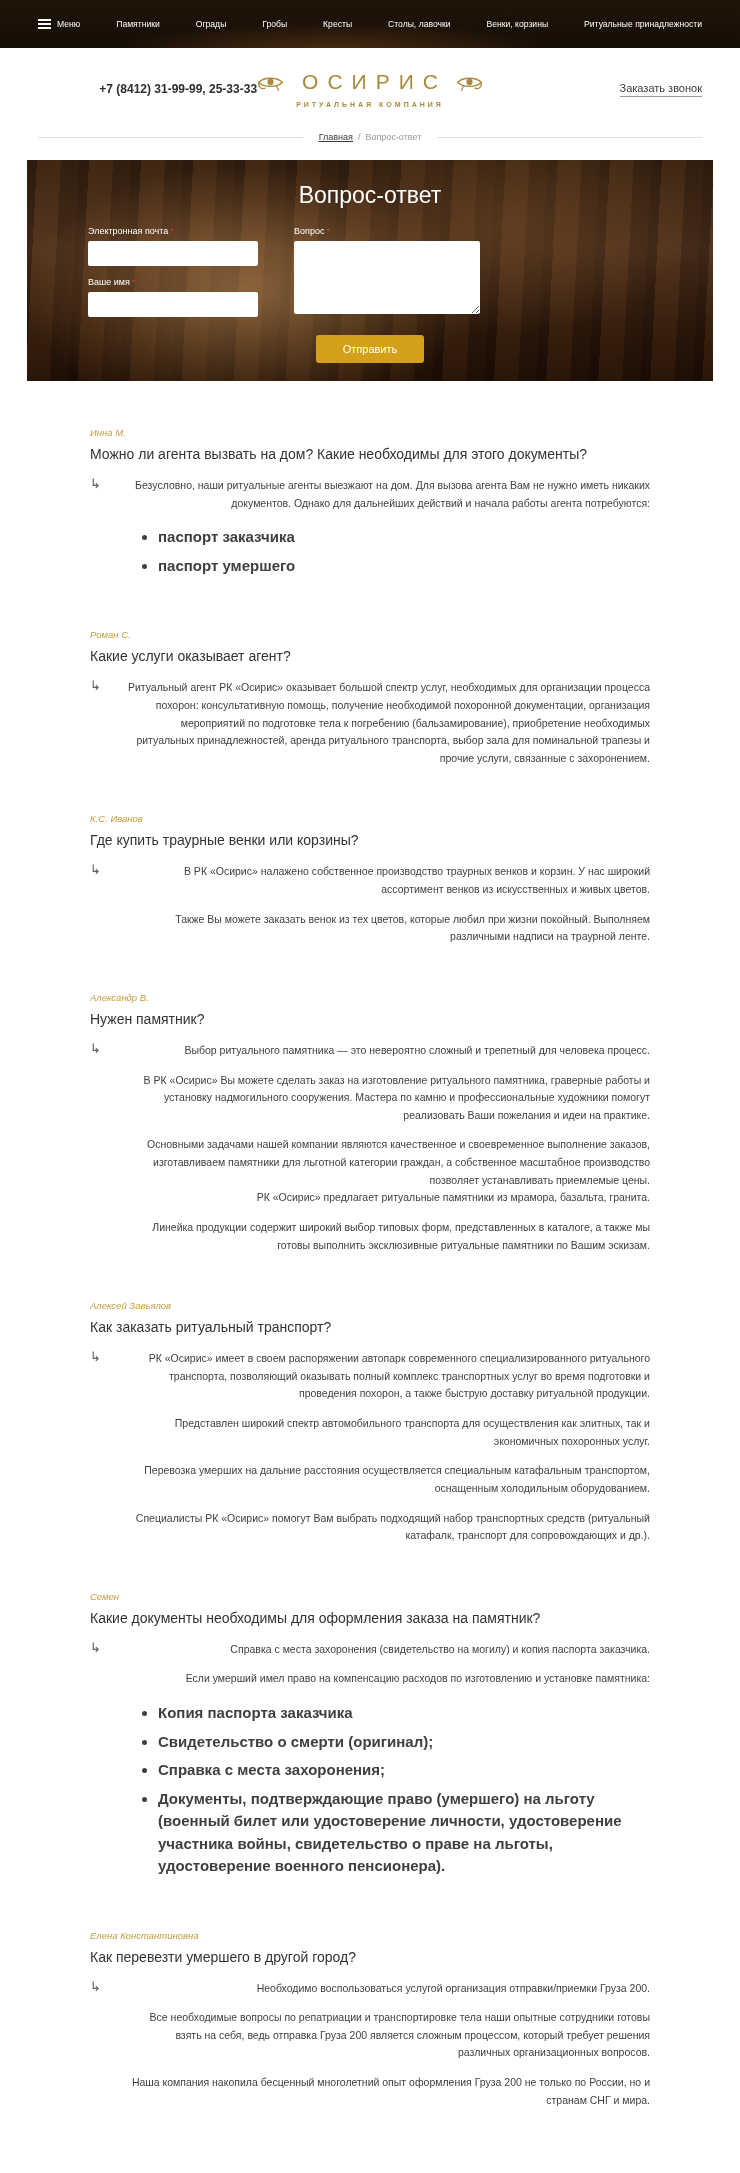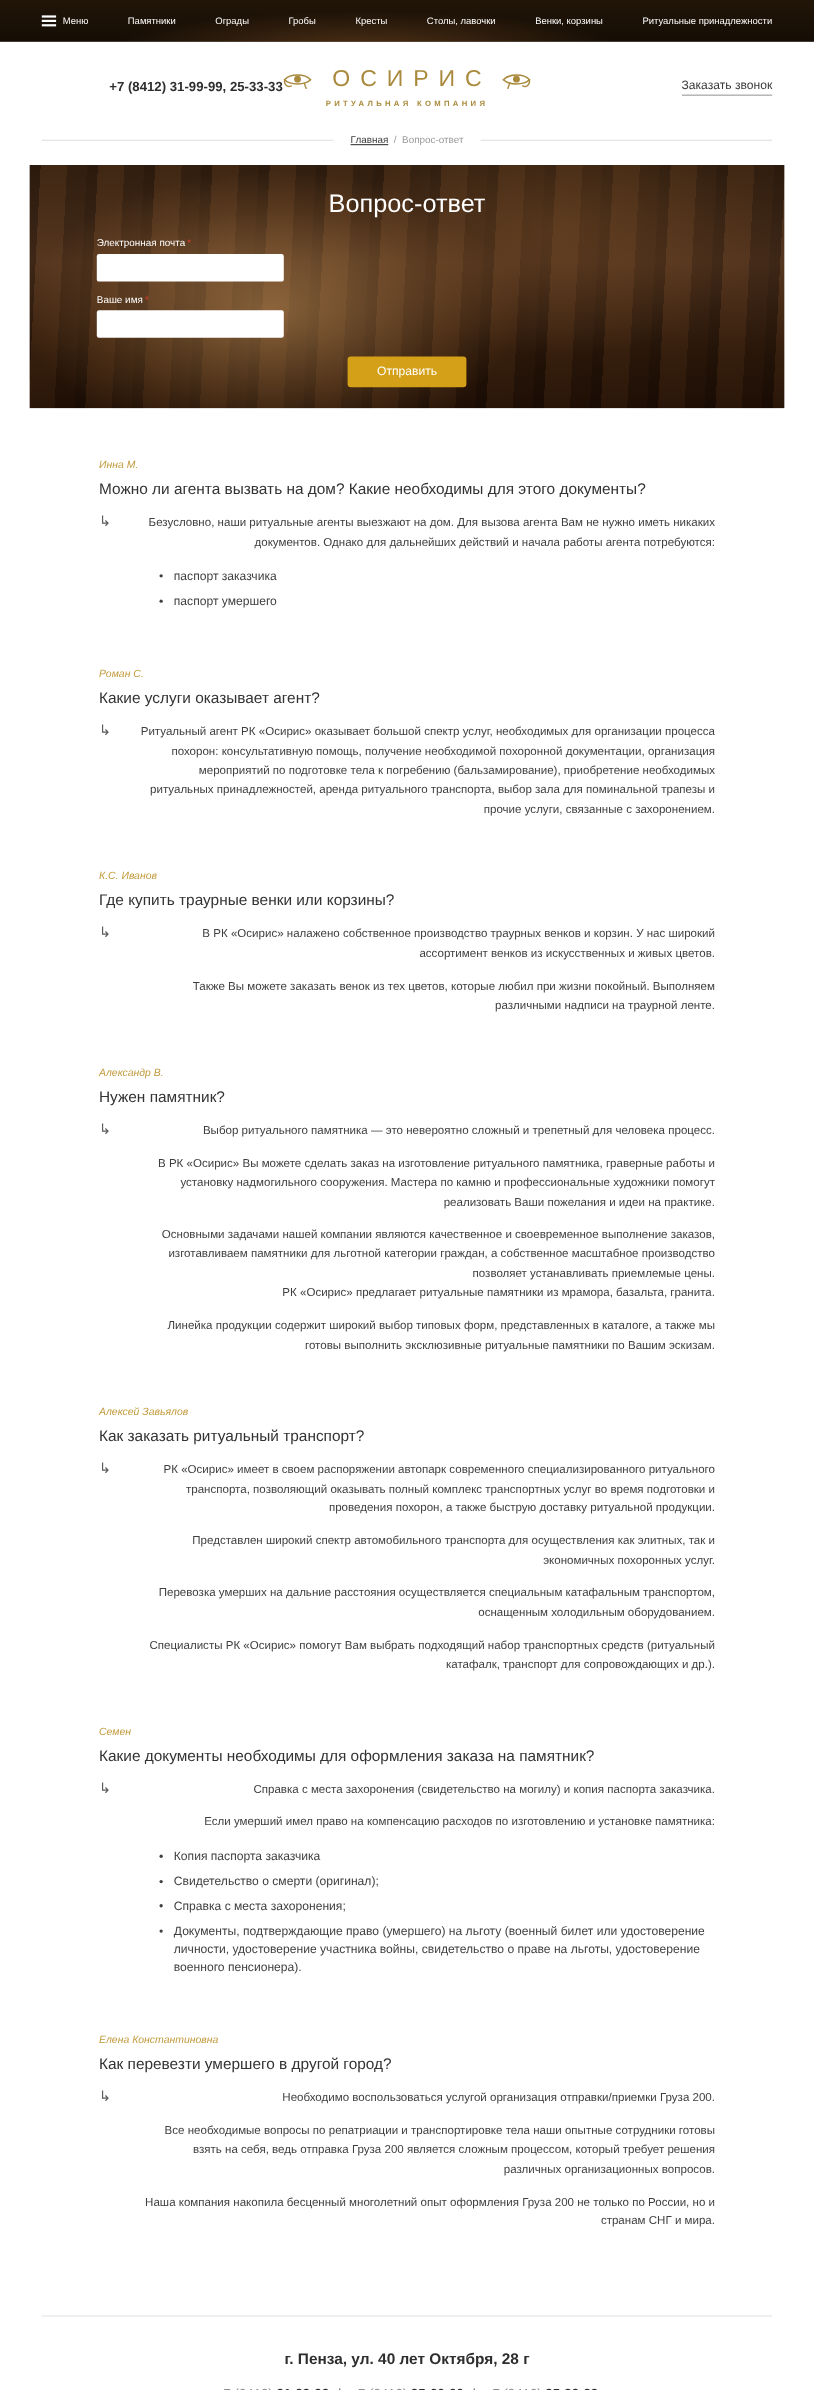--- a/index.html
+++ b/index.html
@@ -7,21 +7,21 @@
   body {
     width:740px; margin:0 auto; background:#fff;
     font-family:"Liberation Sans", sans-serif; color:#3f3f3f;
   }
   :root {
     --gold:#a98a3c; --btn-gold:#d4a017; --req-red:#e03c31;
   }
 
   
   .topnav {
-    height:38px; display:flex; align-items:center; justify-content:space-between;
+    height:48px; display:flex; align-items:center; justify-content:space-between;
     padding:0 38px;
     background:
       radial-gradient(ellipse 320px 46px at 45% 115%, rgba(126,79,37,.55), transparent 72%),
       linear-gradient(180deg,#221508,#150d05);
   }
   .menu-btn { display:flex; align-items:center; gap:6px; cursor:pointer; }
   .hamburger { display:flex; flex-direction:column; gap:2.4px; }
   .hamburger i { display:block; width:13px; height:1.7px; background:#fff; }
   .nav-label, .nav-item { color:#fff; font-size:8.6px; text-decoration:none; white-space:nowrap; cursor:pointer; }
 
@@ -66,21 +66,21 @@
   
   .qa-wrap { width:560px; margin:0 auto; padding:46px 0 30px; }
   .qa-item { margin-bottom:46px; }
   .qa-author { color:#c39b3e; font-style:italic; font-size:9.5px; }
   .qa-question { font-size:14px; font-weight:400; color:#333; margin-top:8px; }
   .qa-answer { display:grid; grid-template-columns:32px 1fr; margin-top:15px; }
   .qa-arrow { color:#5d5d5d; font-size:13px; line-height:1.1; }
   .qa-par { font-size:10.5px; line-height:1.68; color:#3f3f3f; white-space:pre-line;text-align:right; }
   .qa-par + .qa-par { margin-top:12px; }
   .qa-list { margin-top:14px; padding-left:36px; }
-  .qa-list li { font-size:11px; line-height:1.5; margin-bottom:6px; color:#3f3f3f; }
+  .qa-list li { font-size:15px; line-height:1.5; margin-bottom:6px; color:#3f3f3f;font-weight:bold; }
 
   
   .footer-divider { height:1px; background:#e3e3e3; margin:0 38px; }
   .footer { text-align:center; padding:30px 0 34px; }
   .footer-address { font-size:14px; font-weight:bold; color:#2e2e2e; }
   .footer-phones { margin-top:17px; font-size:12px; display:flex; justify-content:center; align-items:baseline; gap:8px; }
   .footer-phone { text-decoration:none; }
   .phone-prefix { color:#8d8d8d; font-weight:400; }
   .phone-number { color:#2e2e2e; font-weight:bold; }
   .phone-sep { color:#555; }
@@ -156,20 +156,26 @@
         </label>
         <input class="text-input" type="text" value="" style="">
       </div>
       <div class="field">
         <label class="field-label">
           <span>Ваше имя</span><span class="req">*</span>
         </label>
         <input class="text-input" type="text" value="" style="">
       </div>
     </div>
+    <div class="col-right">
+      <label class="field-label">
+        <span>Вопрос</span><span class="req">*</span>
+      </label>
+      <textarea class="question-area" style=""></textarea>
+    </div>
   </form>
   <button type="button" class="submit-btn">Отправить</button>
 </section>
 
 <main class="qa-wrap">
   <section class="qa-item">
     <div class="qa-author">Инна М.</div>
     <h2 class="qa-question">Можно ли агента вызвать на дом? Какие необходимы для этого документы?</h2>
     <div class="qa-answer">
       <span class="qa-arrow">↳</span>

